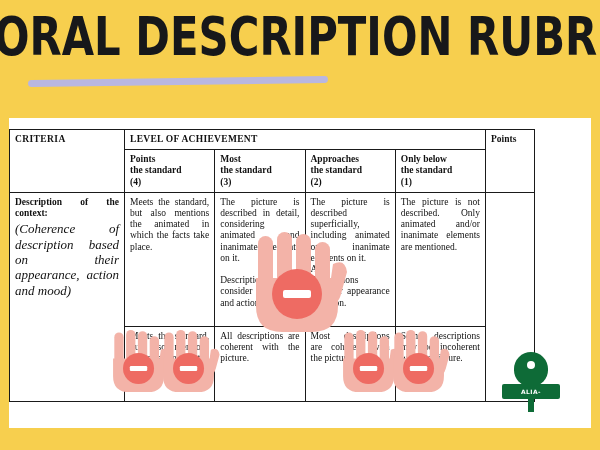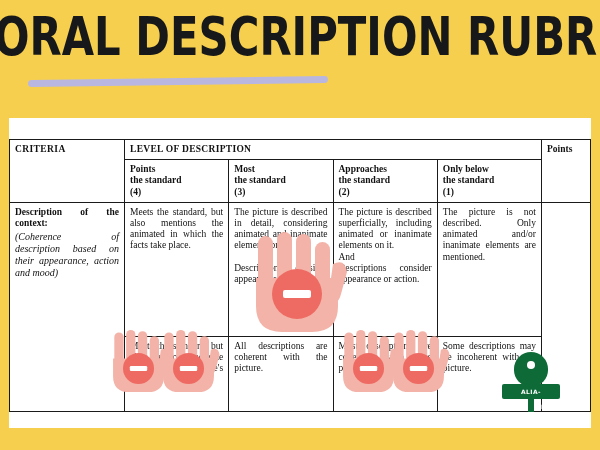--- a/index.html
+++ b/index.html
@@ -56,22 +56,22 @@
     left: 9px;
     top: 118px;
     width: 582px;
     height: 310px;
     background: #ffffff;
   }
 
   table.rubric {
     position: absolute;
     left: 9px;
-    top: 139px;
-    width: 582px;
+    top: 129px;
+    width: 526px;
     border-collapse: collapse;
     table-layout: fixed;
     background: #ffffff;
     padding-left: 44px;
   }
   table.rubric td, table.rubric th {
     border: 1px solid #1a1a1a;
     vertical-align: top;
     padding: 4px 5px;
     font-size: 9.5px;
@@ -113,21 +113,21 @@
     vertical-align: middle;
     font-size: 10px;
     line-height: 1.25;
     padding: 6px 6px;
   }
   .crit-title {
     font-weight: bold;
   }
   .crit-sub {
     font-style: italic;
-    font-size: 10px;
+    font-size: 13px;
     display: block;
     margin-top: 2px;
   }
   .row1 td { height: 125px; }
   .row2 td { height: 66px; }
   .points-cell { }
 
   
   .hand {
     position: absolute;
@@ -204,21 +204,21 @@
   <div class="title-text">ORAL DESCRIPTION RUBRIC</div>
   <div class="title-underline"></div>
 </div>
 
 <div class="sheet"></div>
 
 <table class="rubric">
   <tbody>
       <tr>
     <td rowspan="2" class="hdr-criteria" style="width:104px;">CRITERIA</td>
-    <td colspan="4" class="hdr-level">LEVEL OF DESCRIPTION</td>
+    <td colspan="4" class="hdr-level">LEVEL OF ACHIEVEMENT</td>
     <td rowspan="2" class="hdr-points" style="width:38px;">Points</td>
   </tr>
   <tr>
     <td class="hdr-col" style="width:110px;">
       <span>Points</span><br>
       <span>the standard</span><br>
       <span>(4)</span>
     </td>
     <td class="hdr-col" style="width:110px;">
       <span>Most</span><br>

